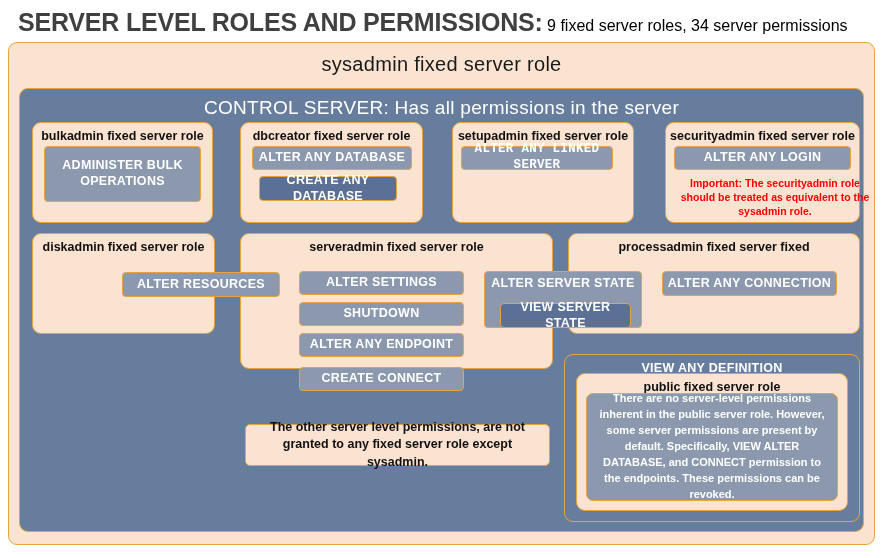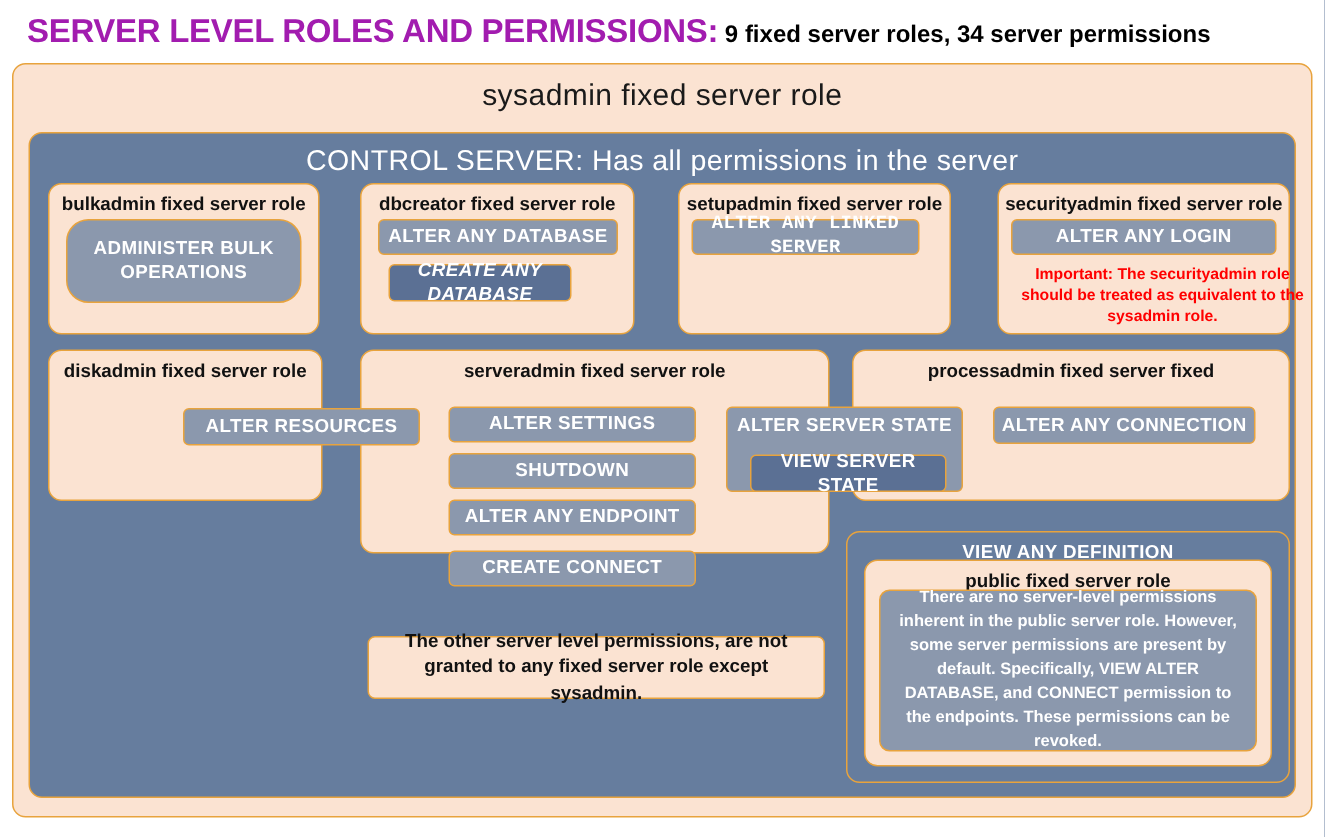--- a/index.html
+++ b/index.html
@@ -13,24 +13,24 @@
     position:relative;
   }
   #canvas{position:absolute;left:0;top:0;width:883px;height:558px;}
 
   
   .heading{
     position:absolute;left:18px;top:8px;width:850px;height:28px;
     white-space:nowrap;
   }
   .heading .h-main{
-    font-size:22px;font-weight:700;letter-spacing:-0.2px;color:#a21caf;
+    font-size:25px;font-weight:700;letter-spacing:-0.2px;color:#404040;
   }
   .heading .h-sub{
-    font-size:16px;font-weight:700;color:#000;
+    font-size:16px;font-weight:400;color:#000;
   }
 
   
   .box{position:absolute;box-sizing:border-box;}
 
   .peach{
     background:#fbe3d2;
     border:1.5px solid #e8a33d;
     border-radius:9px;
   }
@@ -122,27 +122,27 @@
   </div>
 
   <div class="box slate" id="control-server-box">
     <div class="control-title">CONTROL SERVER: Has all permissions in the server</div>
 
   </div>
 
   <div class="role-card" style="left:32px;top:122px;width:181px;height:101px;">
     <div class="role-title">bulkadmin fixed server role</div>
   </div>
-  <div class="chip" style="left:44px;top:146px;width:157px;height:56px;border-radius:15px;">ADMINISTER  BULK OPERATIONS</div>
+  <div class="chip" style="left:44px;top:146px;width:157px;height:56px;">ADMINISTER  BULK OPERATIONS</div>
 
   <div class="role-card" style="left:240px;top:122px;width:183px;height:101px;">
     <div class="role-title">dbcreator fixed server role</div>
   </div>
   <div class="chip" style="left:252px;top:146px;width:160px;height:24px;">ALTER ANY DATABASE</div>
-  <div class="chip dark" style="left:259px;top:176px;width:122px;height:25px;font-style:italic;">CREATE  ANY DATABASE</div>
+  <div class="chip dark" style="left:259px;top:176px;width:138px;height:25px;">CREATE  ANY DATABASE</div>
 
   <div class="role-card" style="left:452px;top:122px;width:182px;height:101px;">
     <div class="role-title">setupadmin fixed server role</div>
   </div>
   <div class="chip" style="left:461px;top:146px;width:152px;height:24px;font-family:Liberation Mono, monospace;">ALTER ANY LINKED SERVER</div>
 
   <div class="role-card" style="left:665px;top:122px;width:195px;height:101px;">
     <div class="role-title">securityadmin fixed server role</div>
   </div>
   <div class="chip" style="left:674px;top:146px;width:177px;height:24px;">ALTER ANY LOGIN</div>

